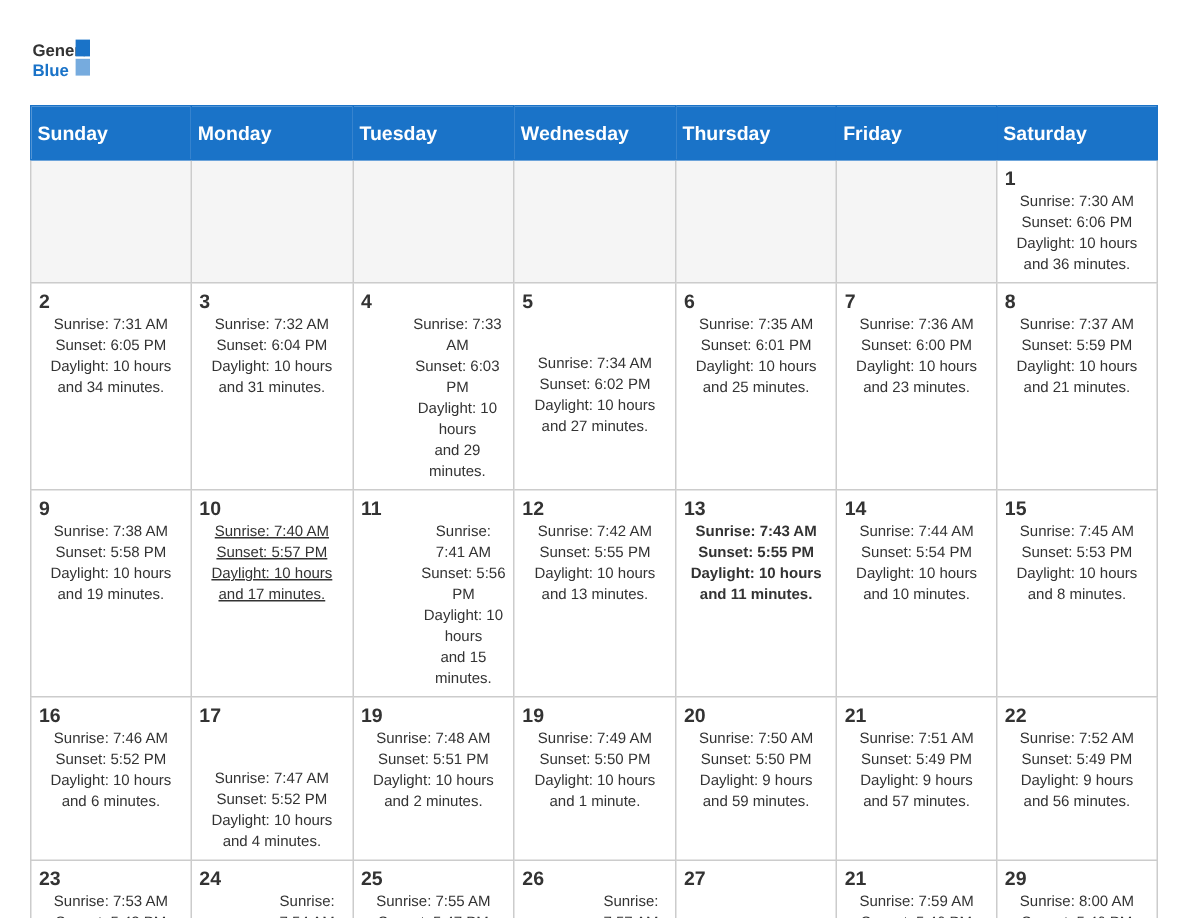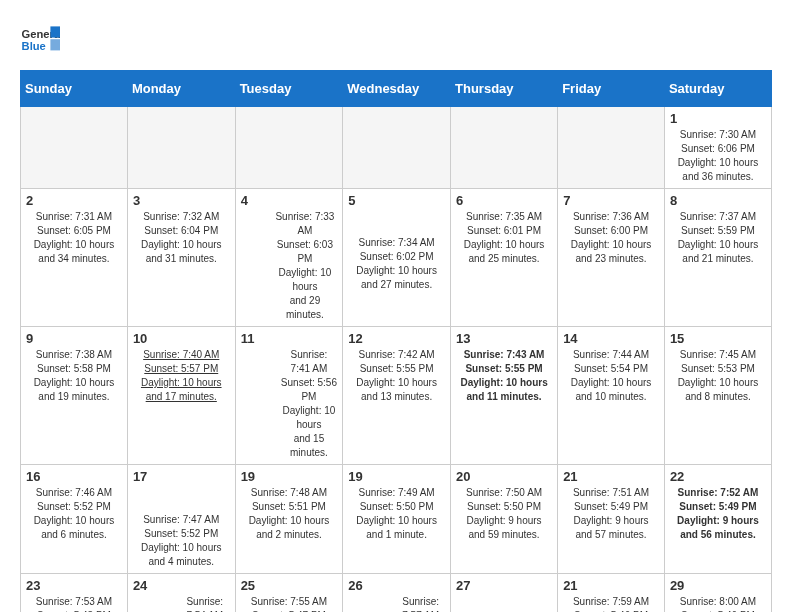--- a/index.html
+++ b/index.html
@@ -264,21 +264,21 @@
         </td>
         <td>
           <span class="day-number">21</span>
           <div class="day-info" style="white-space: pre-line;">Sunrise: 7:51 AM
 Sunset: 5:49 PM
 Daylight: 9 hours
 and 57 minutes.</div>
         </td>
         <td>
           <span class="day-number">22</span>
-          <div class="day-info" style="white-space: pre-line; font-weight: bold;">Sunrise: 7:52 AM
+          <div class="day-info" style="white-space: pre-line;">Sunrise: 7:52 AM
 Sunset: 5:49 PM
 Daylight: 9 hours
 and 56 minutes.</div>
         </td>
       </tr>
       <tr>
         <td>
           <span class="day-number">23</span>
           <div class="day-info" style="white-space: pre-line;">Sunrise: 7:53 AM
 Sunset: 5:48 PM

